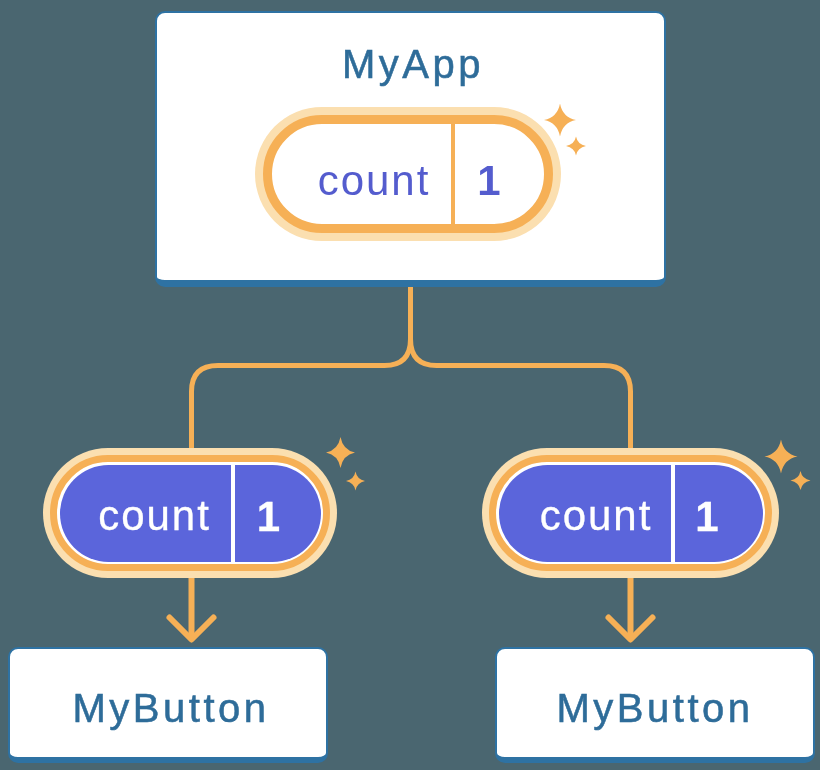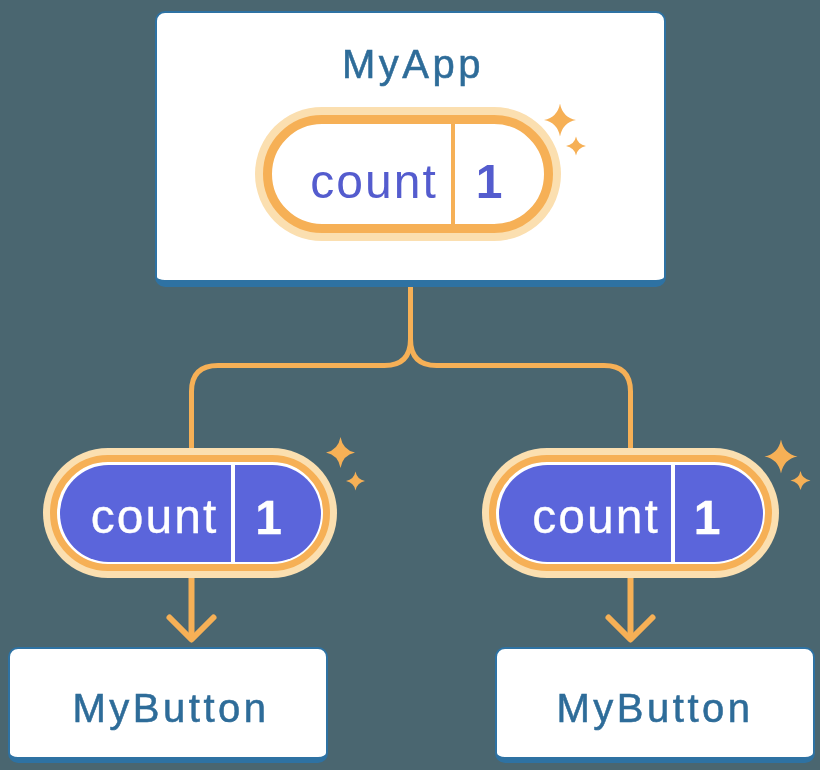--- a/index.html
+++ b/index.html
@@ -39,21 +39,21 @@
   }
   .pill-ring {
     position: absolute; background: #FFFFFF; border: 9px solid #F6B056;
     border-radius: 999px; box-sizing: border-box; z-index: 2;
   }
   .pill-purple {
     position: absolute; background: #5B65DB; border-radius: 999px; z-index: 2;
   }
   .pill-divider { position: absolute; z-index: 3; }
   .pill-text {
-    position: absolute; font-size: 48px; white-space: nowrap;
+    position: absolute; font-size: 42px; white-space: nowrap;
     transform: translate(-50%, -50%); z-index: 4; letter-spacing: 2px;
   }
   .pill-text.key { font-weight: 400; }
   .pill-text.val { font-weight: 700; letter-spacing: 0; }
   .on-white { color: #545CCE; }
   .on-purple { color: #FFFFFF; -webkit-text-stroke: 0.3px #FFFFFF; }
 </style>
 </head>
 <body>
 

